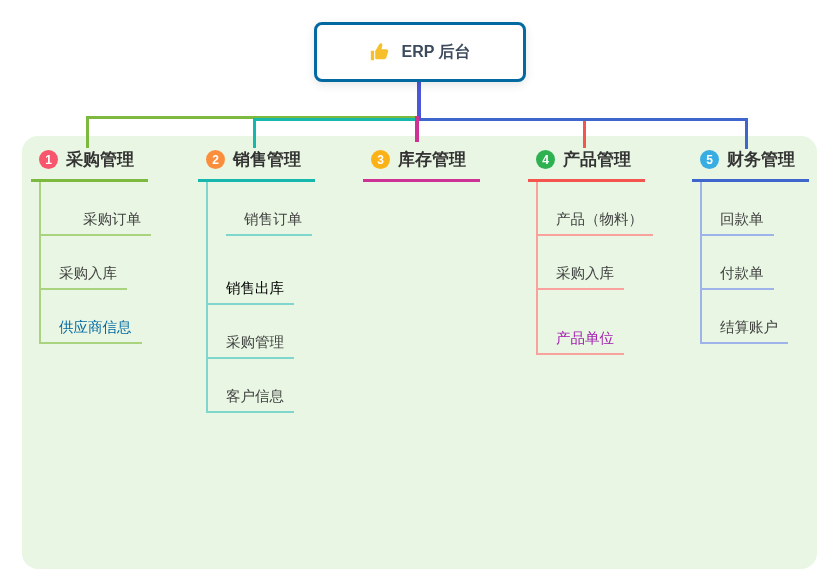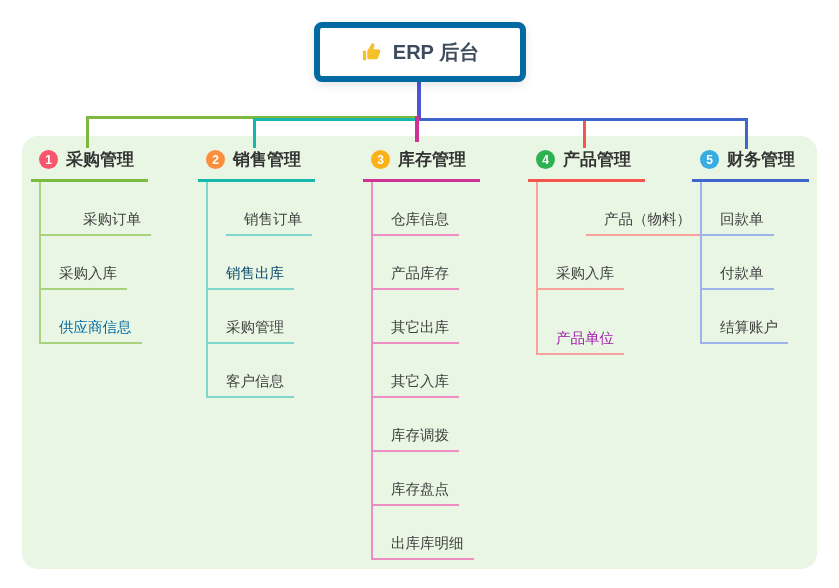--- a/index.html
+++ b/index.html
@@ -6,24 +6,24 @@
   html,body { background:#ffffff; }
   body { font-family:"Liberation Sans","DejaVu Sans",sans-serif; }
   #stage { position:relative; width:839px; height:588px; background:#fff; overflow:hidden; }
 
   
   #panel { position:absolute; left:22px; top:136px; width:795px; height:433px;
            border-radius:16px; }
 
   
   #root-card { position:absolute; left:314px; top:22px; width:212px; height:60px;
-               background:#fff; border:6px solid #0369a1; border-radius:8px;
+               background:#fff; border:3px solid #0369a1; border-radius:8px;
                box-shadow:0 3px 10px rgba(0,0,0,0.10);
                display:flex; align-items:center; justify-content:center; gap:10px;
-               font-size:20px; font-weight:600; cursor:pointer; }
+               font-size:16px; font-weight:600; cursor:pointer; }
   #root-card svg { display:block; }
 
   
   .conn { position:absolute; }
 
   
   .col { position:absolute; top:146px; }
   .btitle { display:flex; align-items:center; gap:8px; width:fit-content;
             padding:2px 14px 8px 8px; border-bottom:3px solid #000;
             font-size:17px; font-weight:600; cursor:pointer; white-space:nowrap; }
@@ -83,67 +83,44 @@
       </div>
       <div class="col" style="left: 198px;">
         <div class="btitle" style="border-bottom-color: rgb(22, 184, 174); color: rgb(51, 51, 51);">
           <span class="badge" style="background: rgb(251, 142, 60);">2</span>
           <span>销售管理</span>
         </div>
         <div class="children" style="border-left-color: rgb(127, 214, 205);">
           <div class="crow" style="border-bottom-color: rgb(127, 214, 205); color: rgb(65, 65, 65); margin-left: 18px;">
             <span>销售订单</span>
           </div>
-          <div class="crow" style="border-bottom-color: rgb(127, 214, 205); color: #0c4a6e;">
+          <div class="crow" style="border-bottom-color: rgb(127, 214, 205); color: #000000; margin-top: 15px;">
             <span>销售出库</span>
           </div>
           <div class="crow" style="border-bottom-color: rgb(127, 214, 205); color: rgb(65, 65, 65);">
             <span>采购管理</span>
           </div>
           <div class="crow" style="border-bottom-color: rgb(127, 214, 205); color: rgb(65, 65, 65);">
             <span>客户信息</span>
           </div>
         </div>
       </div>
       <div class="col" style="left: 363px;">
         <div class="btitle" style="border-bottom-color: rgb(207, 50, 149); color: rgb(51, 51, 51);">
           <span class="badge" style="background: rgb(251, 178, 23);">3</span>
           <span>库存管理</span>
         </div>
-        <div class="children" style="border-left-color: rgb(238, 142, 197);">
-          <div class="crow" style="border-bottom-color: rgb(238, 142, 197); color: rgb(65, 65, 65);">
-            <span>仓库信息</span>
-          </div>
-          <div class="crow" style="border-bottom-color: rgb(238, 142, 197); color: rgb(65, 65, 65);">
-            <span>产品库存</span>
-          </div>
-          <div class="crow" style="border-bottom-color: rgb(238, 142, 197); color: rgb(65, 65, 65);">
-            <span>其它出库</span>
-          </div>
-          <div class="crow" style="border-bottom-color: rgb(238, 142, 197); color: rgb(65, 65, 65);">
-            <span>其它入库</span>
-          </div>
-          <div class="crow" style="border-bottom-color: rgb(238, 142, 197); color: rgb(65, 65, 65);">
-            <span>库存调拨</span>
-          </div>
-          <div class="crow" style="border-bottom-color: rgb(238, 142, 197); color: rgb(65, 65, 65);">
-            <span>库存盘点</span>
-          </div>
-          <div class="crow" style="border-bottom-color: rgb(238, 142, 197); color: rgb(65, 65, 65);">
-            <span>出库库明细</span>
-          </div>
-        </div>
       </div>
       <div class="col" style="left: 528px;">
         <div class="btitle" style="border-bottom-color: rgb(245, 85, 79); color: rgb(51, 51, 51);">
           <span class="badge" style="background: rgb(46, 177, 80);">4</span>
           <span>产品管理</span>
         </div>
         <div class="children" style="border-left-color: rgb(249, 161, 156);">
-          <div class="crow" style="border-bottom-color: rgb(249, 161, 156); color: rgb(65, 65, 65); margin-left: 48px;">
+          <div class="crow" style="border-bottom-color: rgb(249, 161, 156); color: rgb(65, 65, 65);">
             <span>产品（物料）</span>
           </div>
           <div class="crow" style="border-bottom-color: rgb(249, 161, 156); color: rgb(65, 65, 65);">
             <span>采购入库</span>
           </div>
           <div class="crow" style="border-bottom-color: rgb(249, 161, 156); color: #a21caf; margin-top: 11px;">
             <span>产品单位</span>
           </div>
         </div>
       </div>

